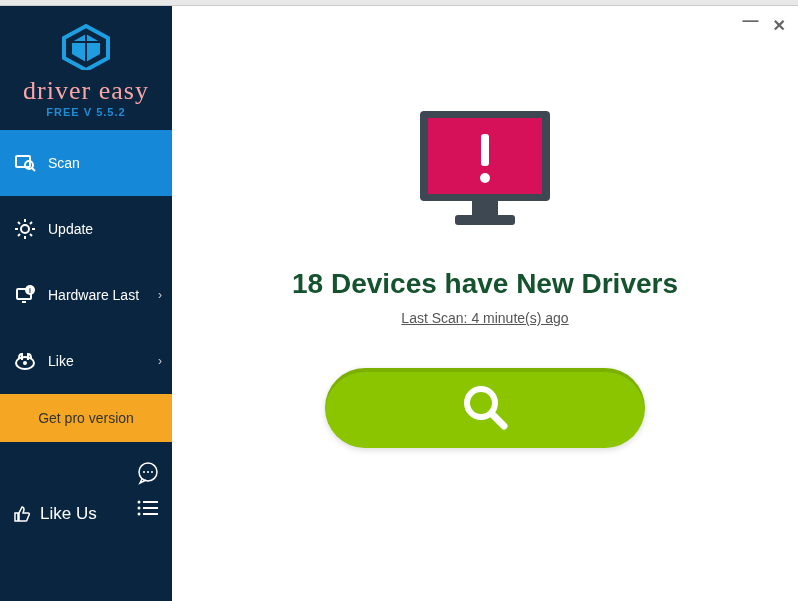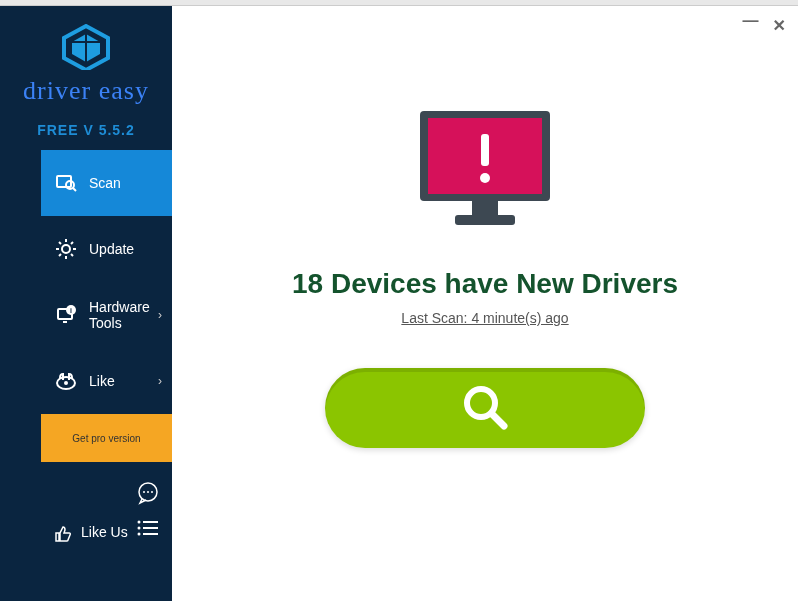--- a/index.html
+++ b/index.html
@@ -6,35 +6,35 @@
   body { font-family: Arial, sans-serif; background: #f0f0f0; width: 798px; height: 601px; overflow: hidden; }
   
   .top-menubar { height: 6px; background: #e8e8e8; border-bottom: 1px solid #ccc; font-size: 10px; color: #555; padding-left: 20px; overflow: hidden; }
   
   .app-window { display: flex; height: 595px; background: #fff; }
   
   .sidebar { width: 172px; background: #0a2540; display: flex; flex-direction: column; color: #fff; }
   
   .logo-area { padding: 18px 10px 12px; text-align: center; }
   .logo-icon { display: inline-block; }
-  .logo-text { font-family: 'Brush Script MT', cursive; font-size: 26px; color: #3b82f6; margin-top: 2px; font-weight: 400; letter-spacing: 1px; }
-  .logo-version { color: #1e8dd6; font-size: 14px; font-weight: bold; letter-spacing: 1px; margin-top: 16px; }
+  .logo-text { font-family: 'Brush Script MT', cursive; font-size: 26px; color: #fca5a5; margin-top: 2px; font-weight: 400; letter-spacing: 1px; }
+  .logo-version { color: #1e8dd6; font-size: 11px; font-weight: bold; letter-spacing: 1px; margin-top: 0; }
   
-  .nav { flex: 1; padding-left: 41px; }
+  .nav { flex: 1; }
   .nav-item { display: flex; align-items: center; padding: 0 14px; height: 66px; cursor: pointer; color: #fff; font-size: 14px; position: relative; }
   .nav-item.active { background: #1588d8; }
   .nav-item .nav-icon { width: 22px; height: 22px; margin-right: 12px; flex-shrink: 0; }
   .nav-item .chevron { position: absolute; right: 10px; font-size: 12px; color: #ccc; }
   
-  .get-pro { background: #f5a623; color: #333; height: 48px; display: flex; align-items: center; justify-content: center; font-size: 10px; cursor: pointer; }
+  .get-pro { background: #f5a623; color: #333; height: 48px; display: flex; align-items: center; justify-content: center; font-size: 14px; cursor: pointer; }
   
   .spacer { flex: 1; }
   
   .bottom-bar { display: flex; align-items: flex-end; padding: 10px 12px; position: relative; height: 92px;}
-  .like-us { display: flex; align-items: flex-start; cursor: pointer; font-size: 14px; }
+  .like-us { display: flex; align-items: flex-end; cursor: pointer; font-size: 17px; }
   .like-icon { width: 20px; height: 20px; margin-right: 8px; }
   .chat-icon { position: absolute; right: 12px; bottom: 45px; cursor: pointer; }
   .menu-icon { position: absolute; right: 12px; bottom: 12px; cursor: pointer; }
   
   .main { flex: 1; background: #fff; position: relative; display: flex; flex-direction: column; align-items: center; }
   
   .window-controls { position: absolute; top: 10px; right: 12px; display: flex; gap: 14px; }
   .window-controls span { cursor: pointer; color: #666; font-size: 16px; font-weight: bold;}
   
   .monitor-graphic { margin-top: 100px; }
@@ -99,21 +99,21 @@
 
       <div class="nav-item">
         <span class="nav-icon">
           <svg width="22" height="22" viewBox="0 0 22 22">
             <rect x="3" y="5" width="14" height="10" rx="1" fill="none" stroke="#fff" stroke-width="2"></rect>
             <rect x="8" y="17" width="4" height="2" fill="#fff"></rect>
             <circle cx="16" cy="6" r="5" fill="#fff"></circle>
             <text x="16" y="9" font-size="7" text-anchor="middle" fill="#0a2540" font-weight="bold">i</text>
           </svg>
         </span>
-        <span>Hardware Tools</span>
+        <span>Hardware Last</span>
         <span class="chevron">›</span>
       </div>
 
       <div class="nav-item">
         <span class="nav-icon">
           <svg width="22" height="22" viewBox="0 0 22 22">
             <ellipse cx="11" cy="13" rx="9" ry="6" fill="none" stroke="#fff" stroke-width="2"></ellipse>
             <path d="M5 8 Q5 4 8 4 L8 10" fill="none" stroke="#fff" stroke-width="2"></path>
             <path d="M17 8 Q17 4 14 4 L14 10" fill="none" stroke="#fff" stroke-width="2"></path>
             <circle cx="11" cy="13" r="2" fill="#fff"></circle>

